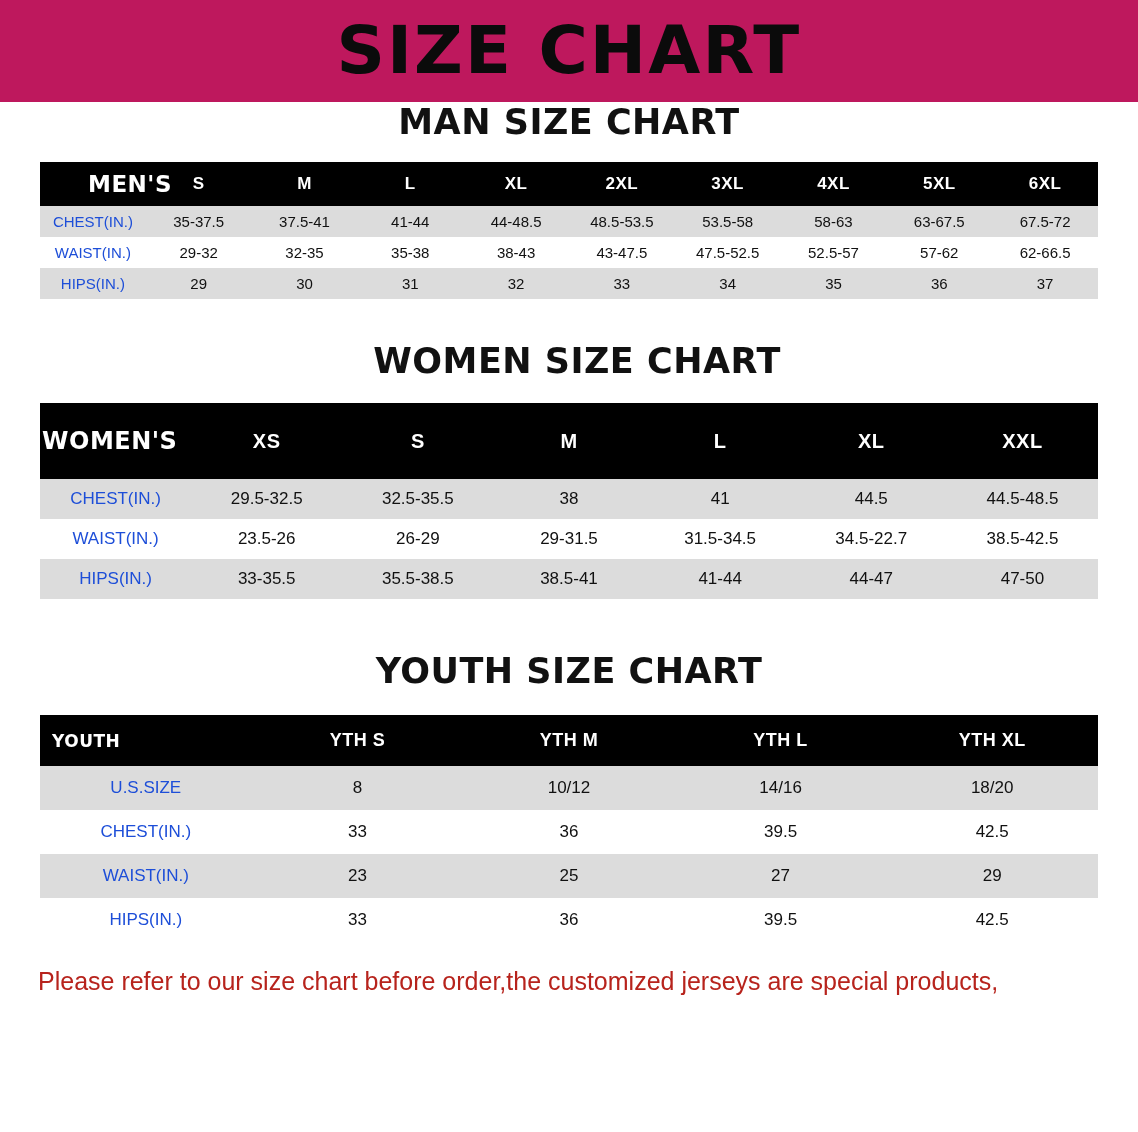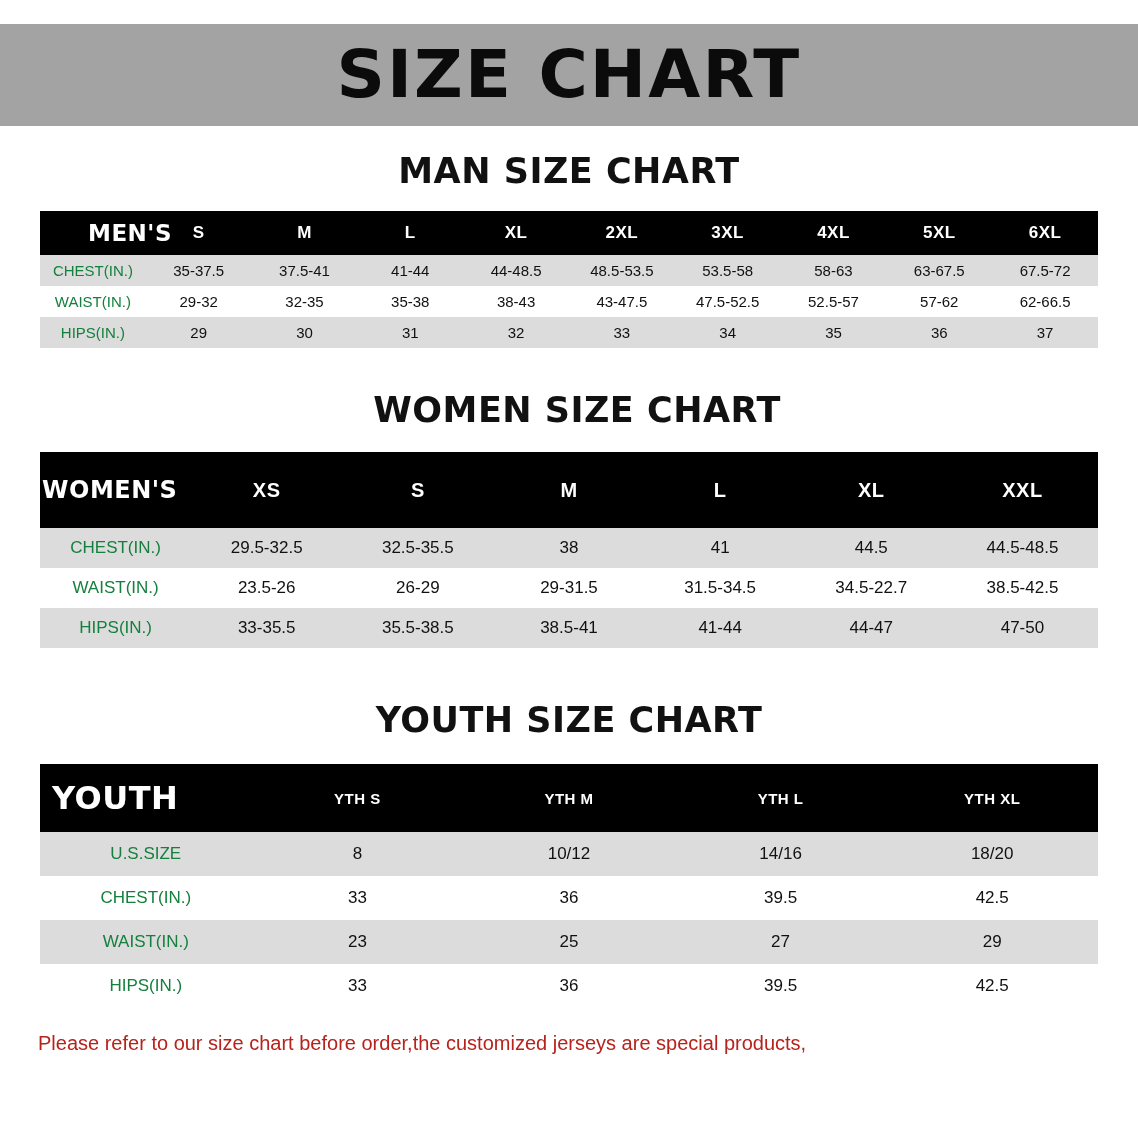--- a/index.html
+++ b/index.html
@@ -14,46 +14,45 @@
     font-family: "Liberation Sans", sans-serif;
     color: #111;
     overflow: hidden;
     position: relative;
   }
 
   
   .banner {
     width: 100%;
     height: 102px;
-    background: #a3a3a3;
+    background: #be185d;
     display: flex;
     align-items: center;
     justify-content: center;
-    margin-top: 24px;
   }
   .banner-title {
     font-family: "DejaVu Sans", sans-serif;
     font-weight: bold;
     font-size: 66px;
     letter-spacing: 2px;
     color: #0b0b0b;
     line-height: 1;
     transform: scaleX(1.02);
   }
 
   
   .section-title {
     text-align: center;
     font-family: "DejaVu Sans", sans-serif;
     font-weight: bold;
     font-size: 35px;
     color: #111;
     letter-spacing: 0.5px;
   }
-  #man-title { margin-top: 25px; margin-bottom: 20px; }
+  #man-title { margin-bottom: 20px; }
   #women-title { margin-top: 42px; margin-bottom: 22px; margin-left: 16px; }
   #youth-title { margin-top: 52px; margin-bottom: 24px; }
 
   
   .table-wrap {
     margin: 0 40px;
   }
   table {
     width: 100%;
     border-collapse: collapse;
@@ -76,44 +75,44 @@
   }
   tbody td {
     text-align: center;
     padding: 7px 2px;
     font-size: 15px;
     color: #111;
   }
   tbody td.rowhead {
     text-align: center;
     font-size: 15px;
-    color: #15803d;
+    color: #1d4ed8;
   }
   tbody tr.shade td { background: #dcdcdc; }
   tbody tr.plain td { background: #ffffff; }
 
   
   #men-table thead th.rowhead { font-size: 23px; padding-left: 48px; }
   #men-table tbody td { font-size: 15px; padding: 7px 1px; }
 
   
   #women-table thead th { font-size: 20px; padding: 24px 2px; }
   #women-table thead th.rowhead { font-size: 24px; }
   #women-table tbody td { font-size: 17px; padding: 10px 2px; }
 
   
-  #youth-table thead th { font-size: 15px; padding: 15px 2px; }
-  #youth-table thead th.rowhead { font-size: 32px; padding-left: 12px; }
+  #youth-table thead th { font-size: 18px; padding: 15px 2px; }
+  #youth-table thead th.rowhead { font-size: 17px; padding-left: 12px; }
   #youth-table tbody td { font-size: 17px; padding: 12px 3px; }
 
   
   .note {
     margin: 22px 38px 0 38px;
     color: #b7231c;
-    font-size: 20px;
+    font-size: 25px;
     line-height: 1.38;
     font-family: "Liberation Sans", sans-serif;
   }
   .note div { white-space: nowrap; }
 </style>
 </head>
 <body>
 
 <div class="banner">
   <div class="banner-title">SIZE CHART</div>

